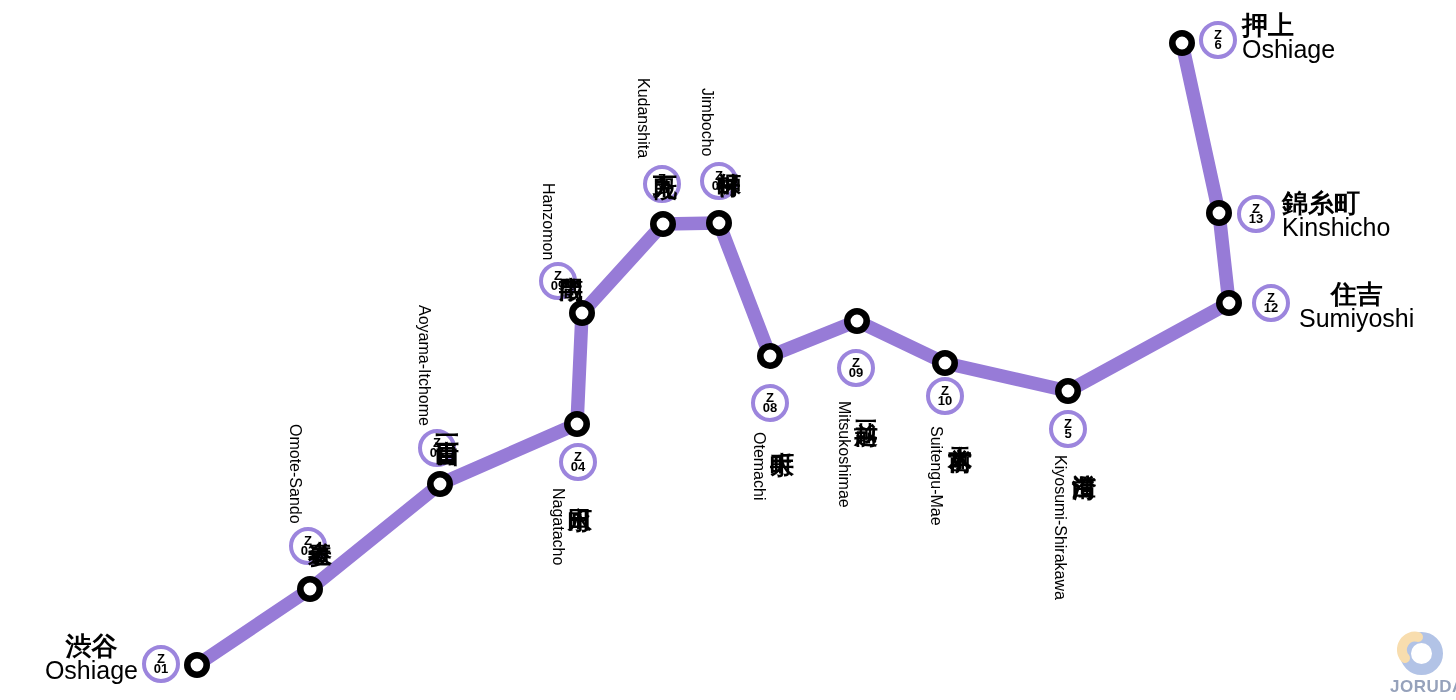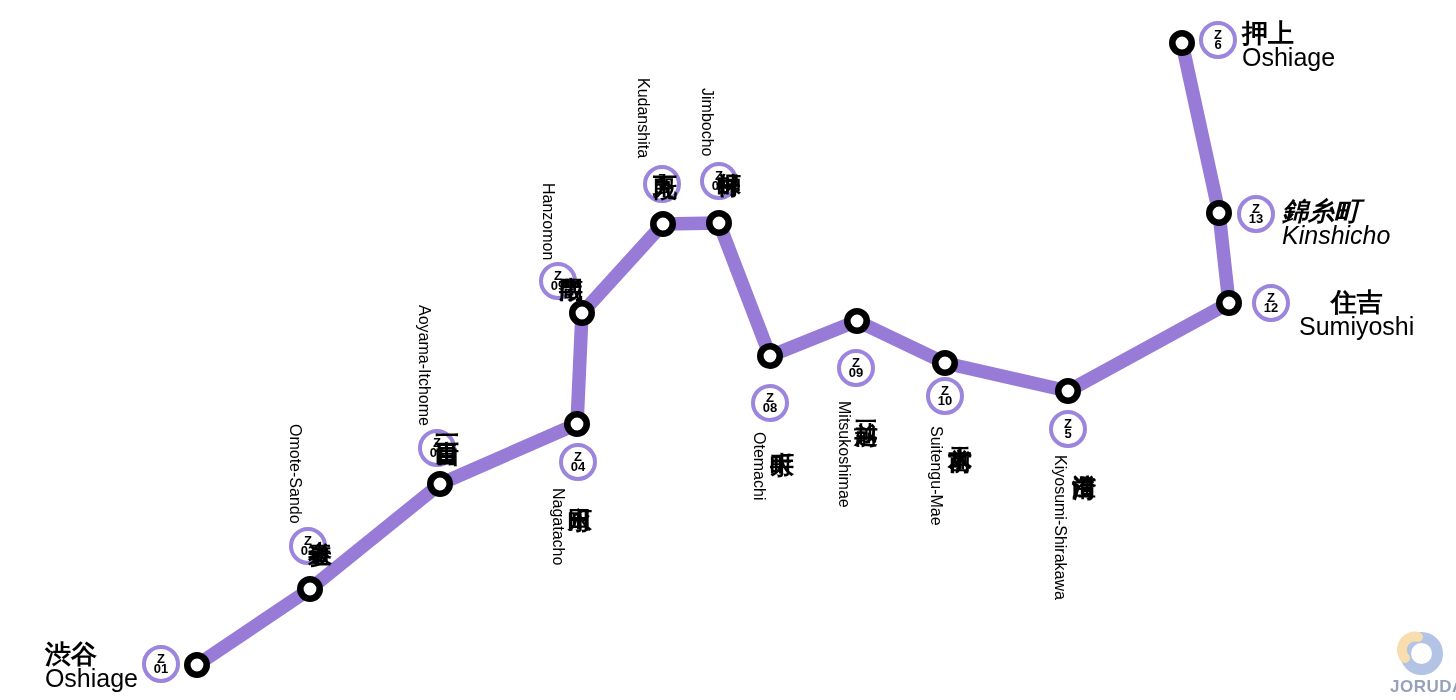--- a/index.html
+++ b/index.html
@@ -17,24 +17,24 @@
   .vjp{
     position:absolute;writing-mode:vertical-rl;text-orientation:upright;
     font-size:24px;font-weight:600;letter-spacing:1px;white-space:nowrap;
     transform:translateX(-50%);
   }
   .ven{
     position:absolute;writing-mode:vertical-rl;text-orientation:mixed;
     font-size:16px;font-weight:500;white-space:nowrap;
     transform:translateX(-50%);
   }
-  .hlab{position:absolute;white-space:nowrap;margin-top:8px;}
+  .hlab{position:absolute;white-space:nowrap;}
   .hlab .jp{display:block;font-size:26px;font-weight:600;line-height:27px;}
   .hlab .en{display:block;font-size:25px;font-weight:500;line-height:21px;}
-  .hlab.right-al{text-align:left;}
+  .hlab.right-al{text-align:center;}
   #logo{position:absolute;left:1385px;top:625px;width:71px;height:72px;}
   #logo-text{
     position:absolute;left:1390px;top:677px;width:64px;text-align:center;
     font-size:17px;font-weight:700;letter-spacing:0.5px;
   }
 </style>
 </head>
 <body>
 
 <div id="map">
@@ -129,21 +129,21 @@
         <span>12</span>
       </div>
       <div class="hlab" style="left: 1299px; top: 281px; text-align: center;">
         <span class="jp">住吉</span>
         <span class="en">Sumiyoshi</span>
       </div>
       <div class="badge" style="left: 1237px; top: 195px; border: 4px solid rgb(156, 133, 221);">
         <span>Z</span>
         <span>13</span>
       </div>
-      <div class="hlab" style="left: 1282px; top: 190px; font-style: italic;">
+      <div class="hlab" style="left: 1282px; top: 190px;">
         <span class="jp">錦糸町</span>
         <span class="en">Kinshicho</span>
       </div>
       <div class="badge" style="left: 1199px; top: 21px; border: 4px solid rgb(156, 133, 221);">
         <span>Z</span>
         <span>6</span>
       </div>
       <div class="hlab" style="left: 1242px; top: 12px;">
         <span class="jp">押上</span>
         <span class="en">Oshiage</span>

